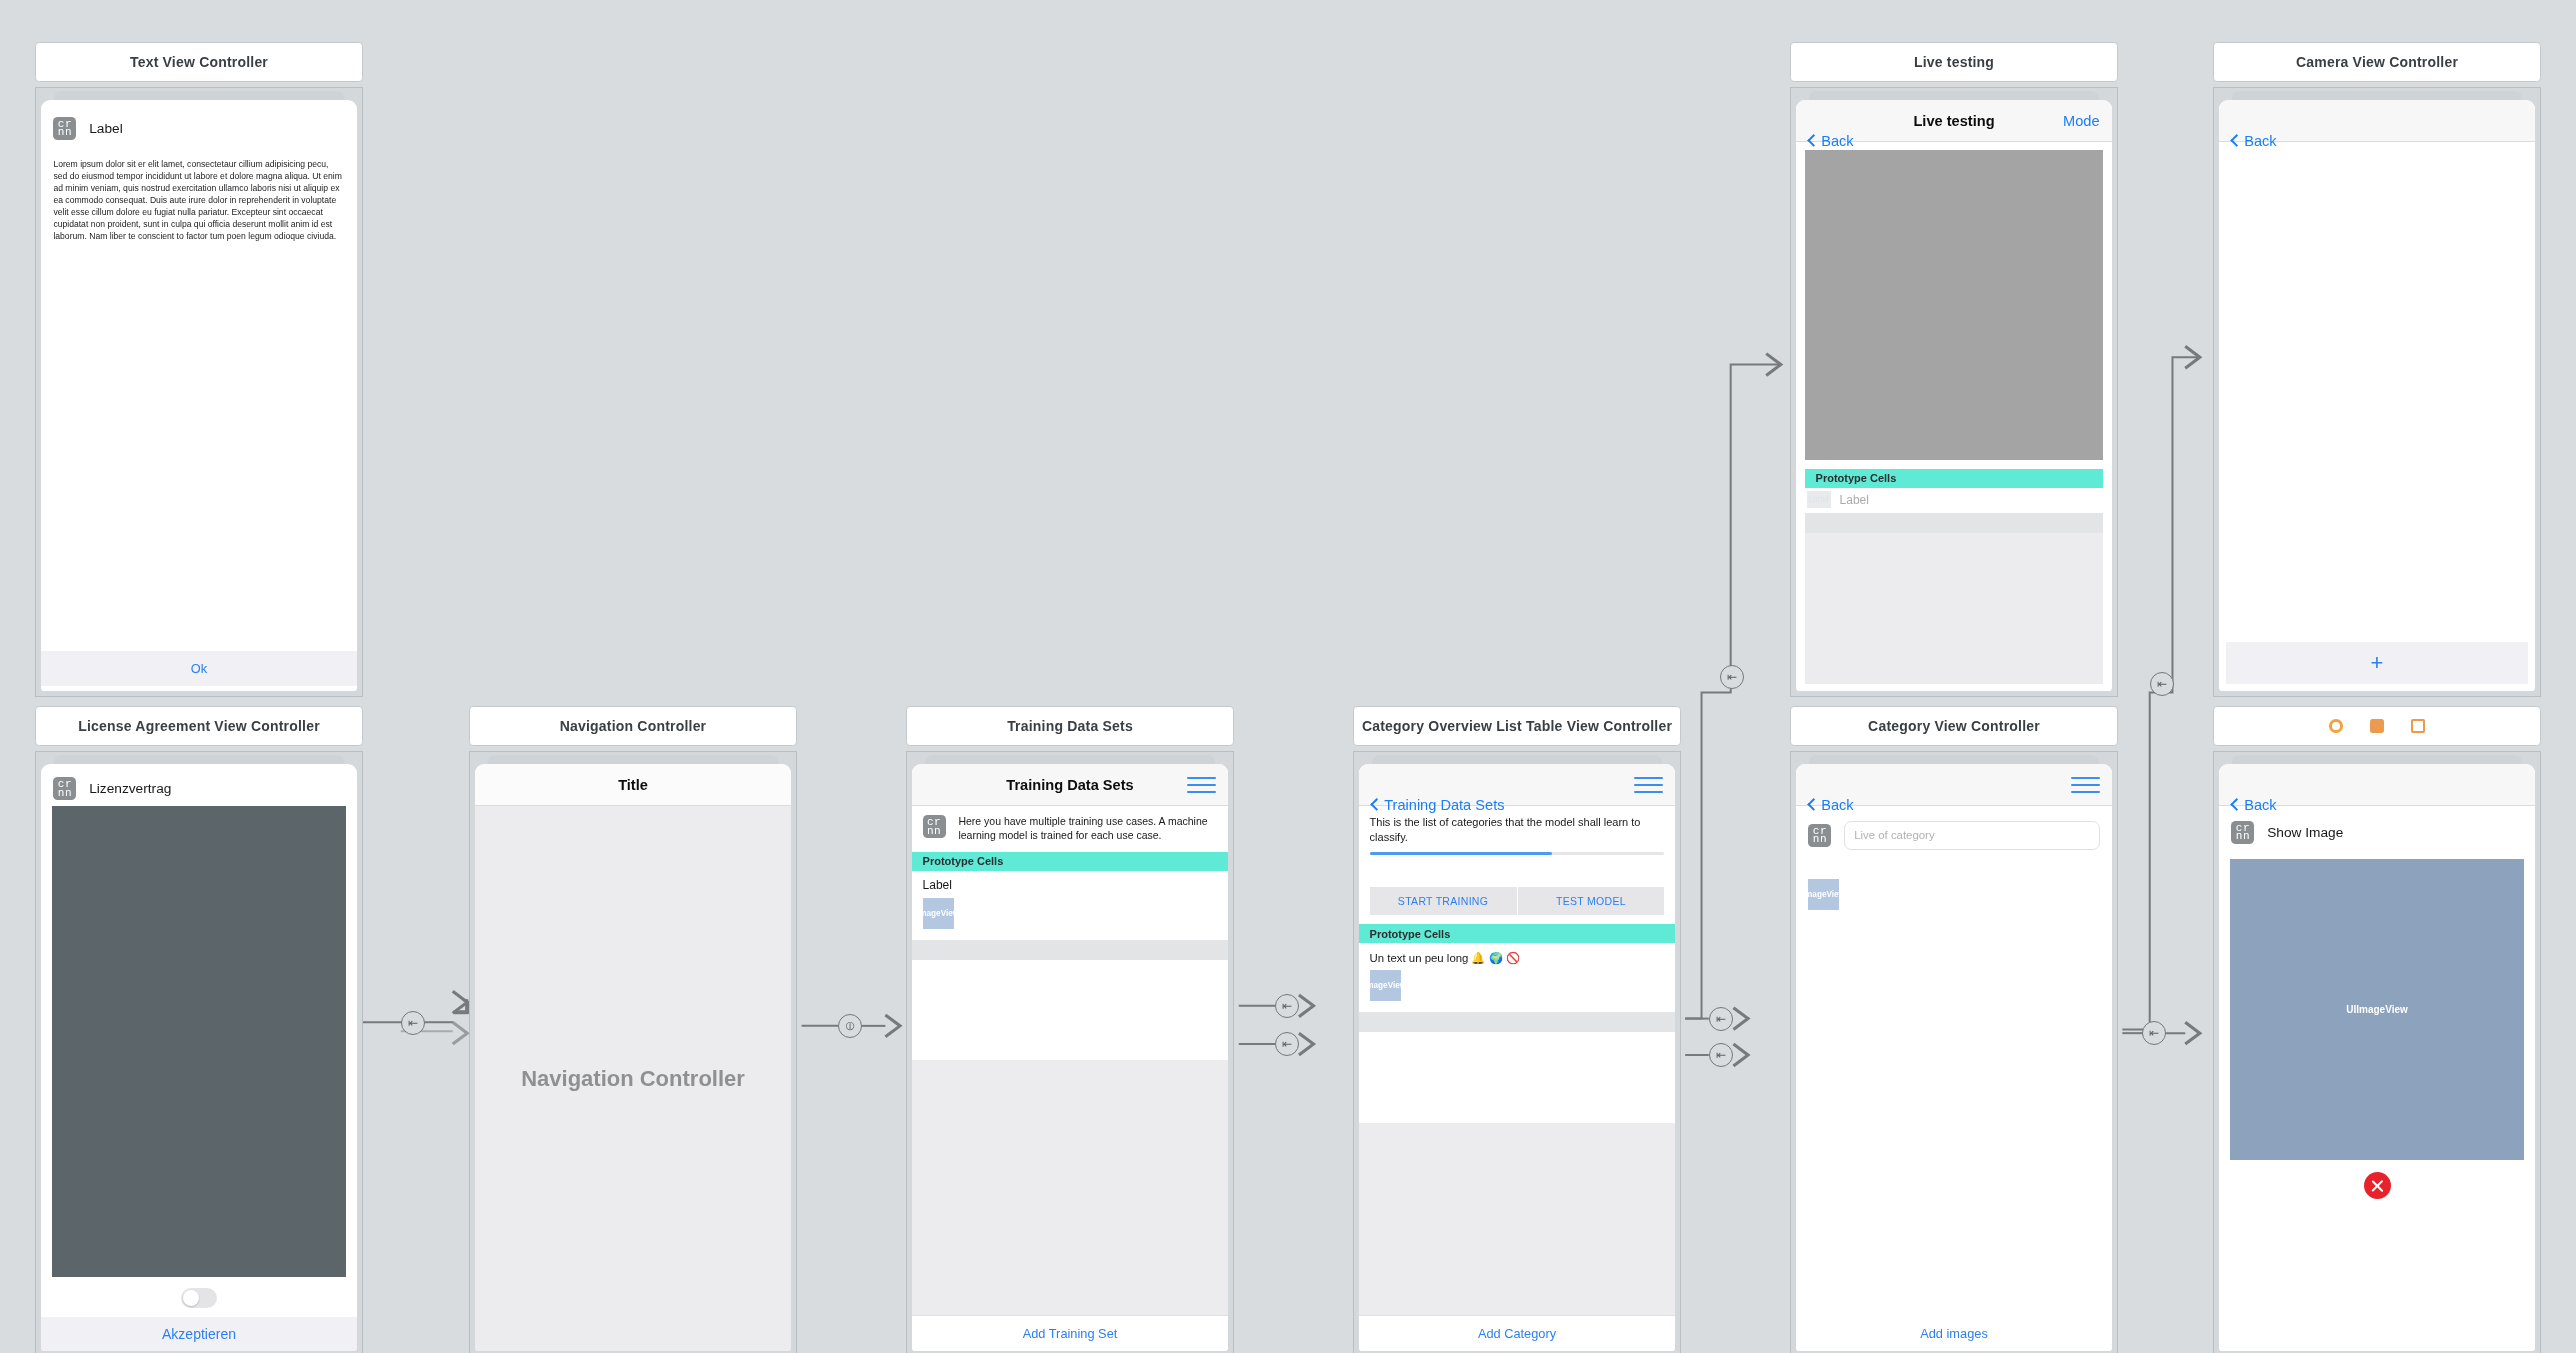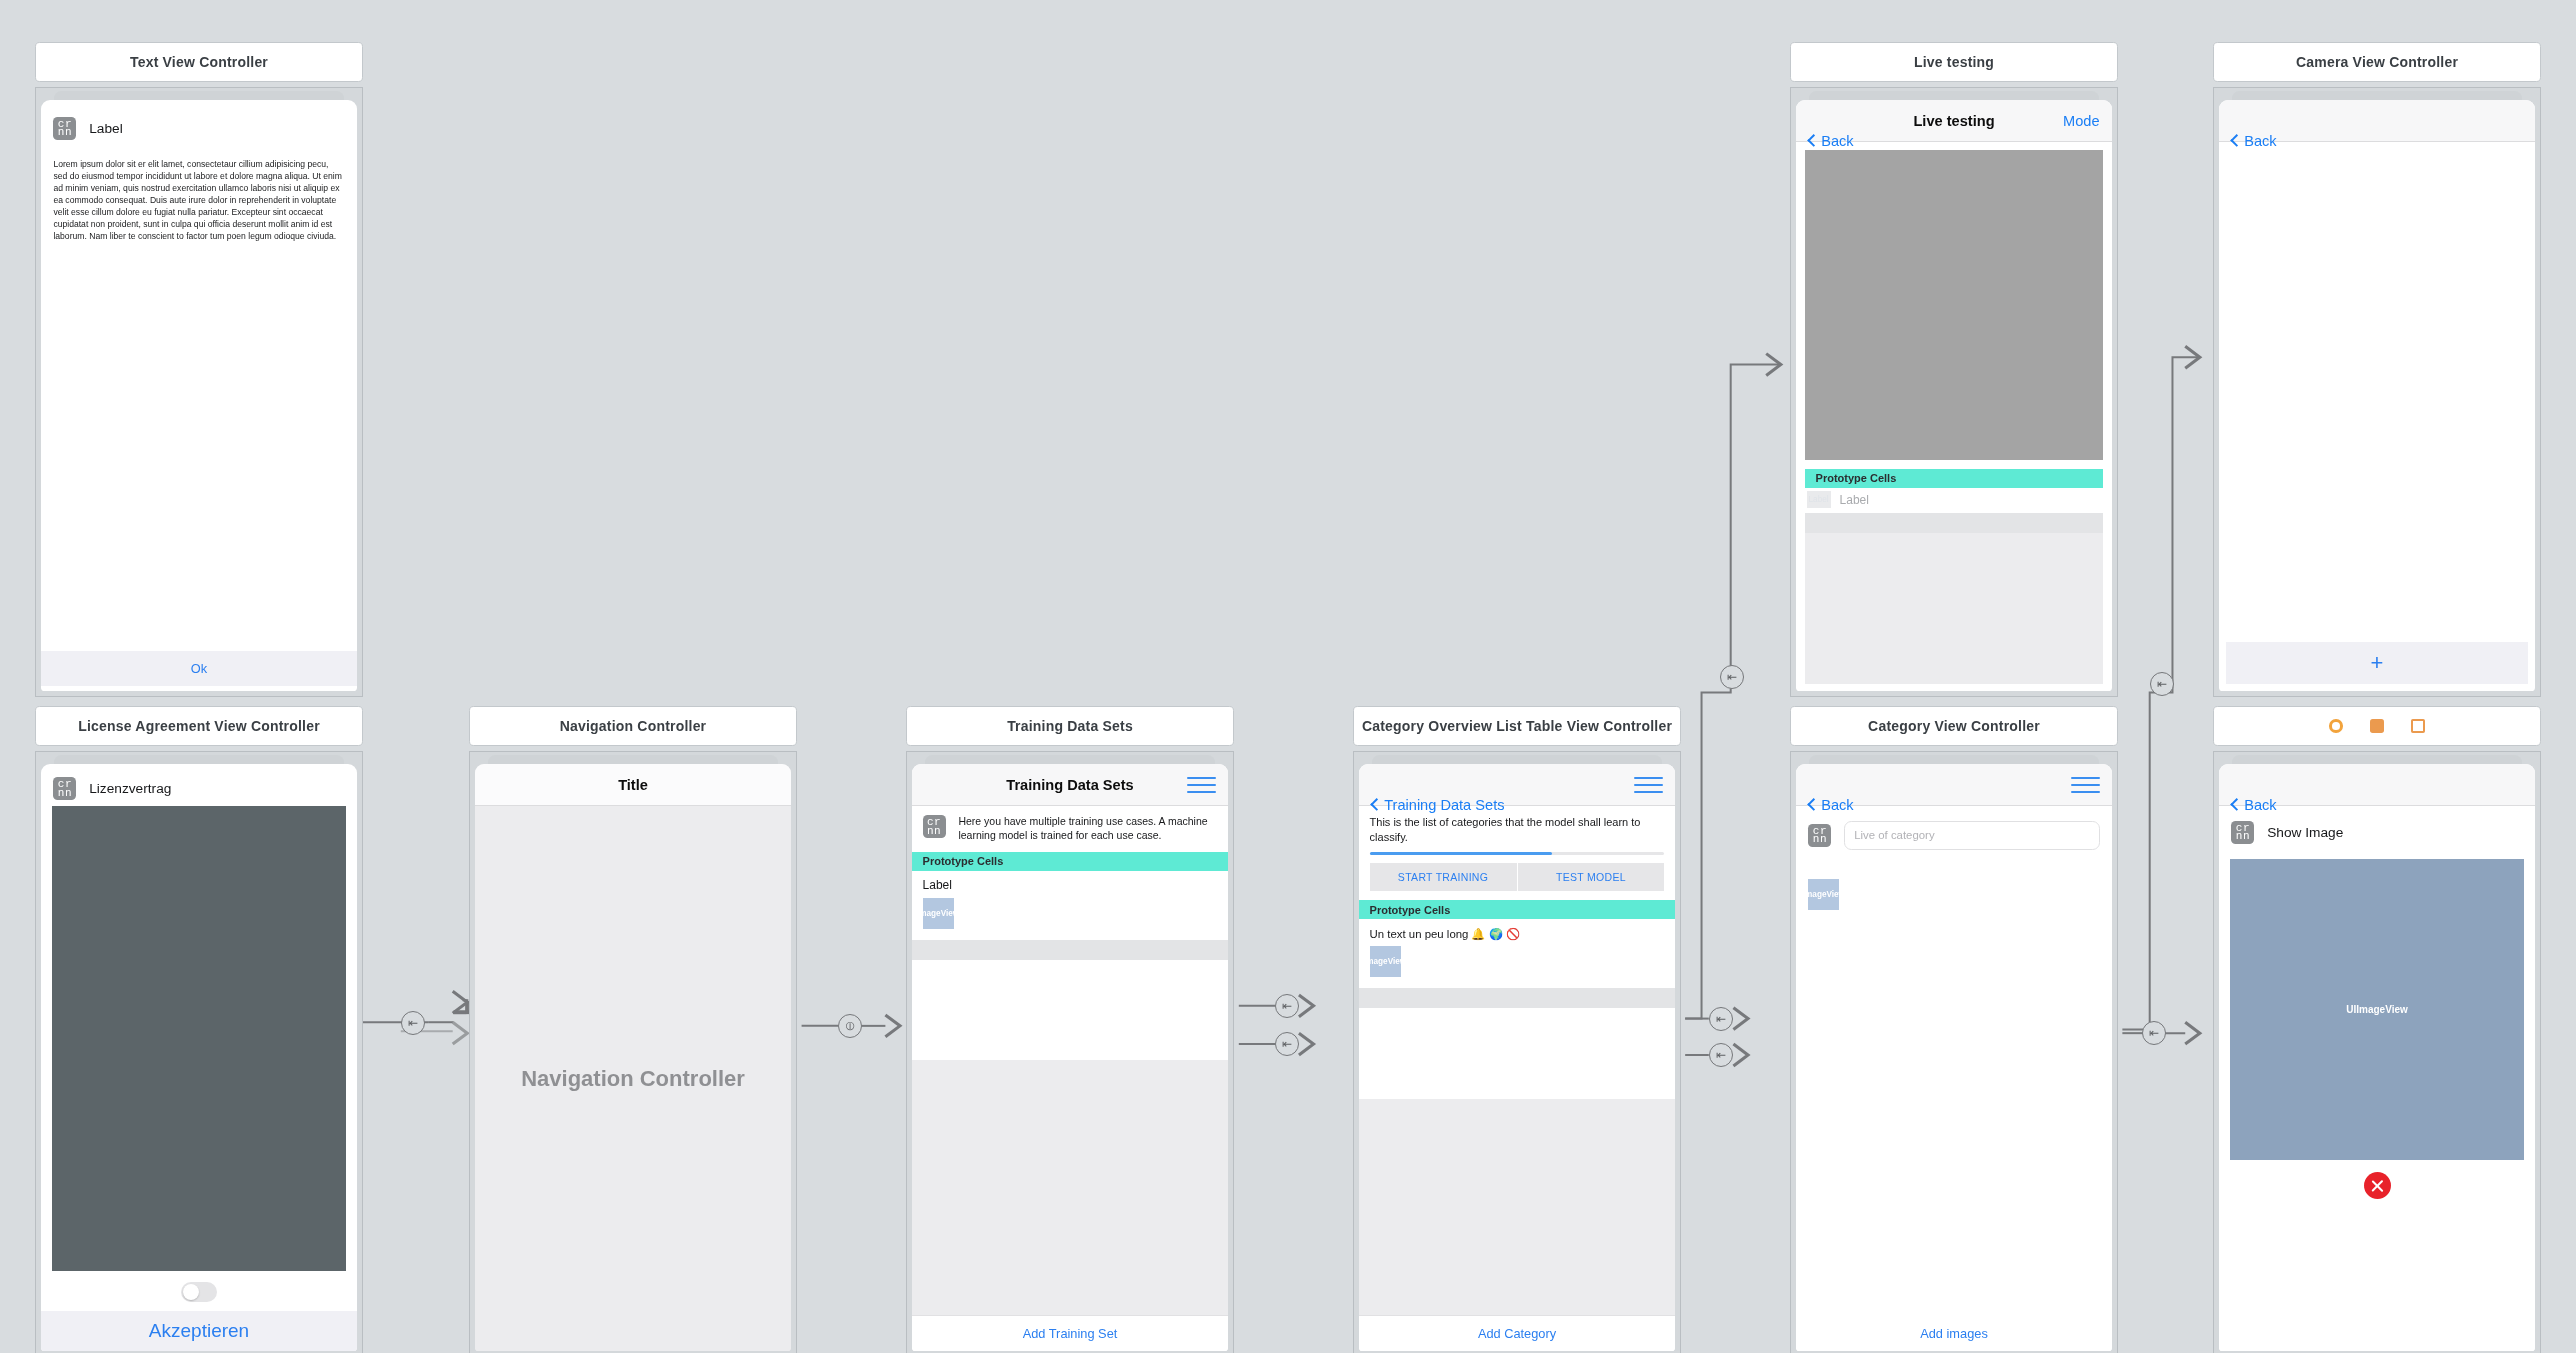--- a/index.html
+++ b/index.html
@@ -95,21 +95,21 @@
   }
   .gapband { height: 20px; background: #e3e4e6; }
   .whiteband { background: #ffffff; }
   .greyfill { background: #ececee; flex: 1 1 auto; }
   .bottom-btn {
     background: #ffffff; border-top: 0.9px solid #e1e1e3;
     text-align: center; color: #2b7ff0; font-size: 12.8px;
     padding: 10px 0; flex: 0 0 auto;
   }
   .tinted-bar {
-    background: #f0f0f5; text-align: center; font-size: 19px;
+    background: #f0f0f5; text-align: center; font-size: 14px;
     color: #2b7ff0; padding: 9px 0;
   }
 
   
   svg.wires { position: absolute; inset: 0; width: 2576px; height: 1354px; pointer-events: none; }
   .wire { fill: none; stroke: #77797c; stroke-width: 2.2; }
   .wire-faint { fill: none; stroke: #a8abae; stroke-width: 2.2; }
   .arrowhead { fill: none; stroke: #77797c; stroke-width: 3.4; }
   .arrowhead-faint { fill: none; stroke: #9a9d9f; stroke-width: 3.4; }
   .segue-badge { position: absolute; width: 24px; height: 24px; }
@@ -130,21 +130,21 @@
   }
   .toggle::after {
     content: ""; position: absolute; left: 1.8px; top: 1.8px;
     width: 16.4px; height: 16.4px; border-radius: 50%;
     background: #ffffff; box-shadow: 0 0.9px 1.8px rgba(0,0,0,.22);
   }
   .darkimg { background: #5c6569; flex: 1 1 auto; }
   .camfeed { background: #a4a4a4; height: 310px; margin: 7.3px 9px 0; }
   .progress { height: 3.6px; background: #e6e6e8; border-radius: 1.8px; margin: 7.3px 11px 0; }
   .progress > i { display: block; height: 100%; background: #4a9cf0; border-radius: 1.8px; }
-  .btn-pair { display: flex; gap: 1px; padding: 7.3px 11px 9px; }
+  .btn-pair { display: flex; gap: 1px; padding: 7.3px 11px 9px; margin-top: 24px; }
   .flat-btn {
     flex: 1 1 0; background: #e6e6e8; text-align: center;
     color: #2b7ff0; font-size: 10.5px; padding: 8.2px 0; letter-spacing: 0.3px;
   }
   .txtfield {
     flex: 1 1 auto; border: 0.9px solid #e0e0e2; border-radius: 7.3px;
     padding: 7.3px 9px; font-size: 11.4px; color: #b2b2b6;
     background: #ffffff;
   }
   .plus-bar {

